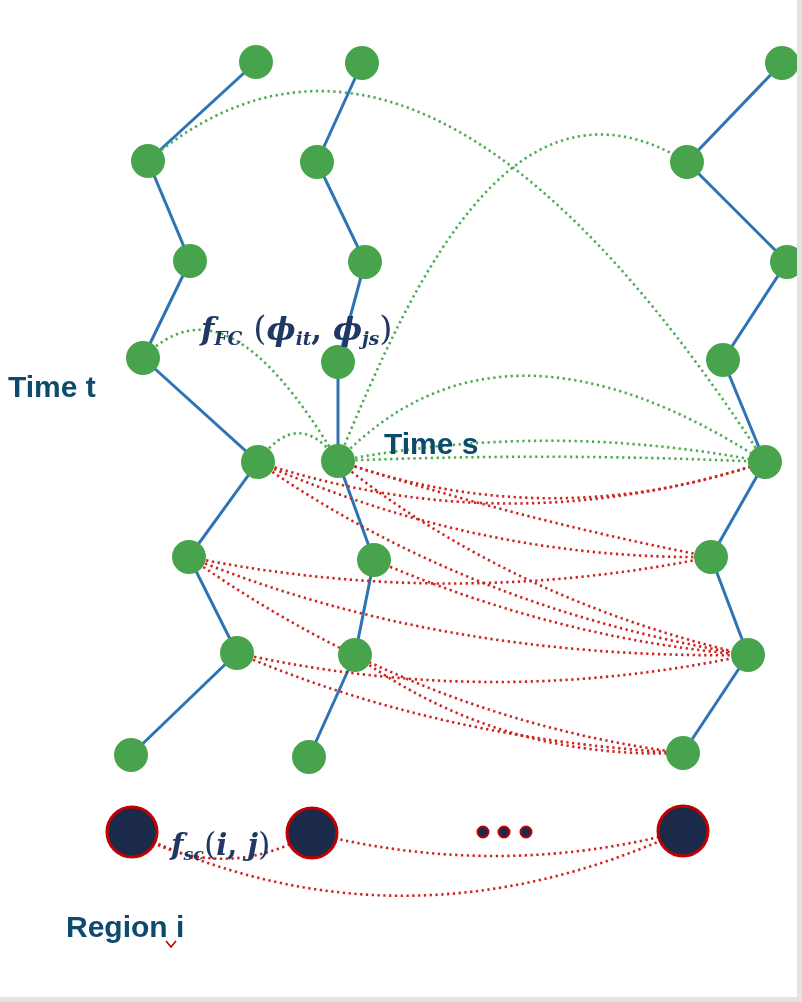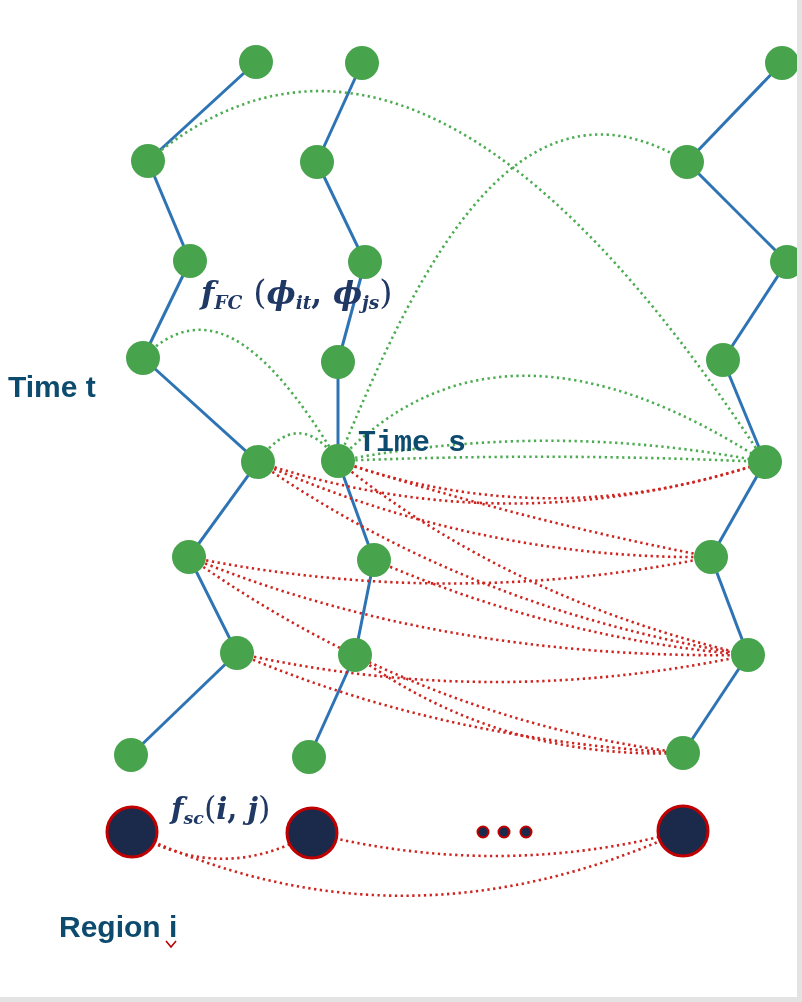--- a/index.html
+++ b/index.html
@@ -19,20 +19,21 @@
     white-space:nowrap;
     line-height:1.05;
   }
   .fx{
     position:absolute;
     color:#1F3864;
     font-family:"DejaVu Serif",serif;
     font-style:italic;
     font-weight:600;
     white-space:nowrap;
+    margin-top:36px;
   }
   .fx .sub{font-size:0.60em;vertical-align:-0.28em;letter-spacing:0;}
   .fx .par{font-style:normal;font-weight:500;font-size:1.10em;}
   .fx .n{font-style:normal;}
   .edge-strip{position:absolute;}
 </style>
 </head>
 <body>
 
 <div id="slide">
@@ -110,23 +111,23 @@
       <circle cx="312" cy="833" r="25" fill="#1B2A4A" stroke="#C00000" stroke-width="3"></circle>
       <circle cx="683" cy="831" r="25" fill="#1B2A4A" stroke="#C00000" stroke-width="3"></circle>
       <circle cx="483" cy="832" r="5.5" fill="#1B2A4A" stroke="#C00000" stroke-width="2"></circle>
       <circle cx="504" cy="832" r="5.5" fill="#1B2A4A" stroke="#C00000" stroke-width="2"></circle>
       <circle cx="526" cy="832" r="5.5" fill="#1B2A4A" stroke="#C00000" stroke-width="2"></circle>
       <path d="M166,941 L171,947 L176,941" fill="none" stroke="#C00000" stroke-width="1.6"></path>
     </svg>
 
   <div class="lbl" style="left: 8px; top: 371px;">Time t</div>
 
-  <div class="lbl" style="left: 358px; top: 428px; font-family: Liberation Mono, monospace;">Time s</div>
+  <div class="lbl" style="left: 384px; top: 428px;">Time s</div>
 
-  <div class="lbl" style="left: 59px; top: 911px;">Region i</div>
+  <div class="lbl" style="left: 66px; top: 911px;">Region i</div>
 
 
   <div class="fx" style="left: 201px; top: 272px; font-size: 31px;"><span>f</span><span class="sub">FC</span><span class="par"> (</span><span>ϕ</span><span class="sub">it</span><span class="n">, </span><span>ϕ</span><span class="sub">js</span><span class="par">)</span></div>
 
   <div class="fx" style="left: 171px; top: 789px; font-size: 29px;"><span>f</span><span class="sub">sc</span><span class="par">(</span><span>i</span><span class="n">, </span><span>j</span><span class="par">)</span></div>
 
   <div class="edge-strip" style="left: 797px; top: 0px; width: 5px; height: 1002px; background: rgb(227, 227, 227);"></div>
 
   <div class="edge-strip" style="left: 0px; top: 997px; width: 802px; height: 5px; background: rgb(227, 227, 227);"></div>
 

